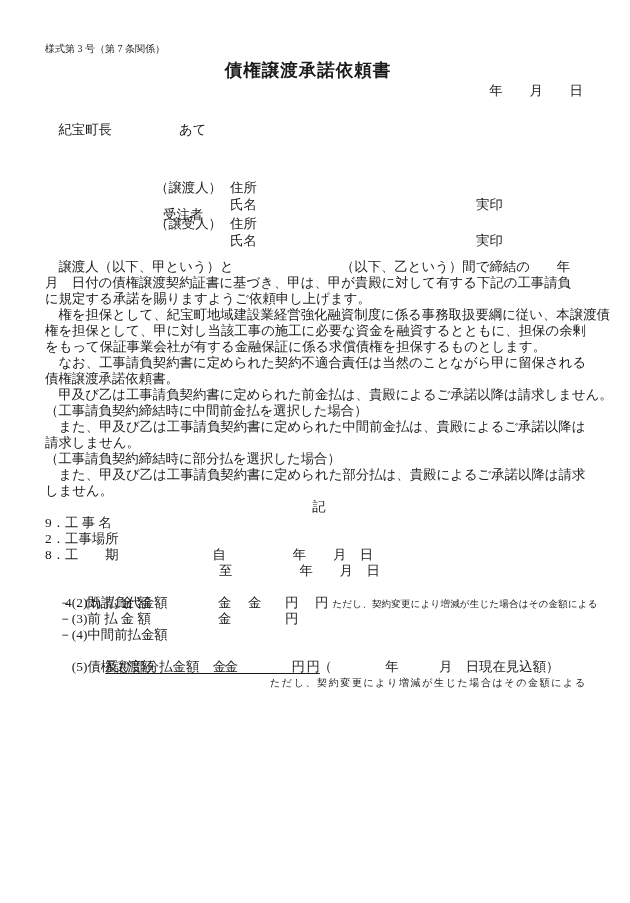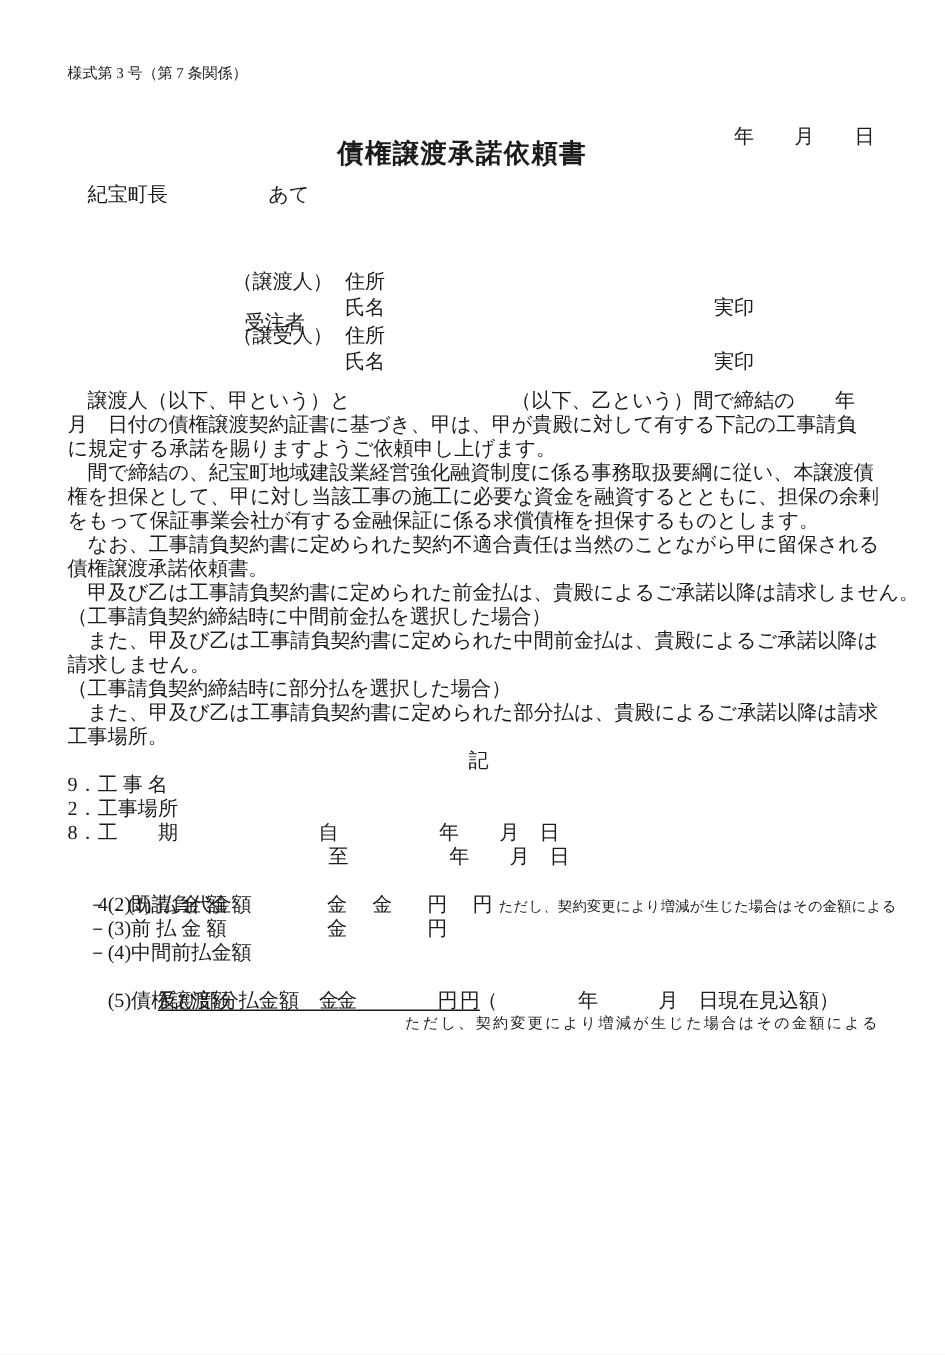--- a/index.html
+++ b/index.html
@@ -15,21 +15,21 @@
   }
   .ln{
     height:16px;
     line-height:16px;
     font-size:13.4px;
     white-space:pre;
   }
   #form-number{position:absolute;top:42px;left:45px;font-size:10px;white-space:pre;}
   #doc-title{
     position:absolute;top:58px;left:0;width:616px;
-    text-align:center;font-size:17.5px;font-weight:bold;letter-spacing:1px;white-space:pre;margin-top:32px;
+    text-align:center;font-size:17.5px;font-weight:bold;letter-spacing:1px;white-space:pre;
   }
   #date-line{position:absolute;top:82px;right:47px;font-size:13.4px;white-space:pre;}
   #addressee-line{position:absolute;top:105px;left:45px;font-size:13.4px;white-space:pre;}
   #addressee-suffix{margin-left:67px;}
   #sig-block{position:absolute;top:163px;left:155px;width:430px;height:92px;font-size:13.4px;}
   .sig-abs{position:absolute;white-space:pre;height:16px;line-height:16px;}
   #body-block{position:absolute;top:259px;left:45px;width:548px;}
   .center{text-align:center;}
   .small-note{font-size:9.5px;margin-left:4px;letter-spacing:0.2px;}
   .underlined{text-decoration:underline;text-underline-offset:2px;}
@@ -65,32 +65,32 @@
     <div class="sig-abs" style="top:70px;left:75px;">氏名</div>
     <div class="sig-abs" style="top:70px;left:321px;">実印</div>
   </div>
 
   <div id="body-block">
 
     <div>
         <div class="ln">　譲渡人（以下、甲という）と　　　　　　　　（以下、乙という）間で締結の　　年</div>
         <div class="ln">月　日付の債権譲渡契約証書に基づき、甲は、甲が貴殿に対して有する下記の工事請負</div>
         <div class="ln">に規定する承諾を賜りますようご依頼申し上げます。</div>
-        <div class="ln">　間で締結の、紀宝町地域建設業経営強化融資制度に係る事務取扱要綱に従い、本譲渡債</div>
+        <div class="ln">　権を担保として、紀宝町地域建設業経営強化融資制度に係る事務取扱要綱に従い、本譲渡債</div>
         <div class="ln">権を担保として、甲に対し当該工事の施工に必要な資金を融資するとともに、担保の余剰</div>
         <div class="ln">をもって保証事業会社が有する金融保証に係る求償債権を担保するものとします。</div>
         <div class="ln">　なお、工事請負契約書に定められた契約不適合責任は当然のことながら甲に留保される</div>
         <div class="ln">債権譲渡承諾依頼書。</div>
         <div class="ln">　甲及び乙は工事請負契約書に定められた前金払は、貴殿によるご承諾以降は請求しません。</div>
         <div class="ln">（工事請負契約締結時に中間前金払を選択した場合）</div>
         <div class="ln">　また、甲及び乙は工事請負契約書に定められた中間前金払は、貴殿によるご承諾以降は</div>
         <div class="ln">請求しません。</div>
         <div class="ln">（工事請負契約締結時に部分払を選択した場合）</div>
         <div class="ln">　また、甲及び乙は工事請負契約書に定められた部分払は、貴殿によるご承諾以降は請求</div>
-        <div class="ln">工事場所。</div>
+        <div class="ln">しません。</div>
       </div>
 
     <div class="ln center">記</div>
 
     <div class="ln">9．工 事 名</div>
     <div class="ln">2．工事場所</div>
     <div class="ln">8．工　　期　　　　　　　自　　　　　年　　月　日</div>
     <div class="ln">　　　　　　　　　　　　　至　　　　　年　　月　日</div>
 
     <div class="ln">

